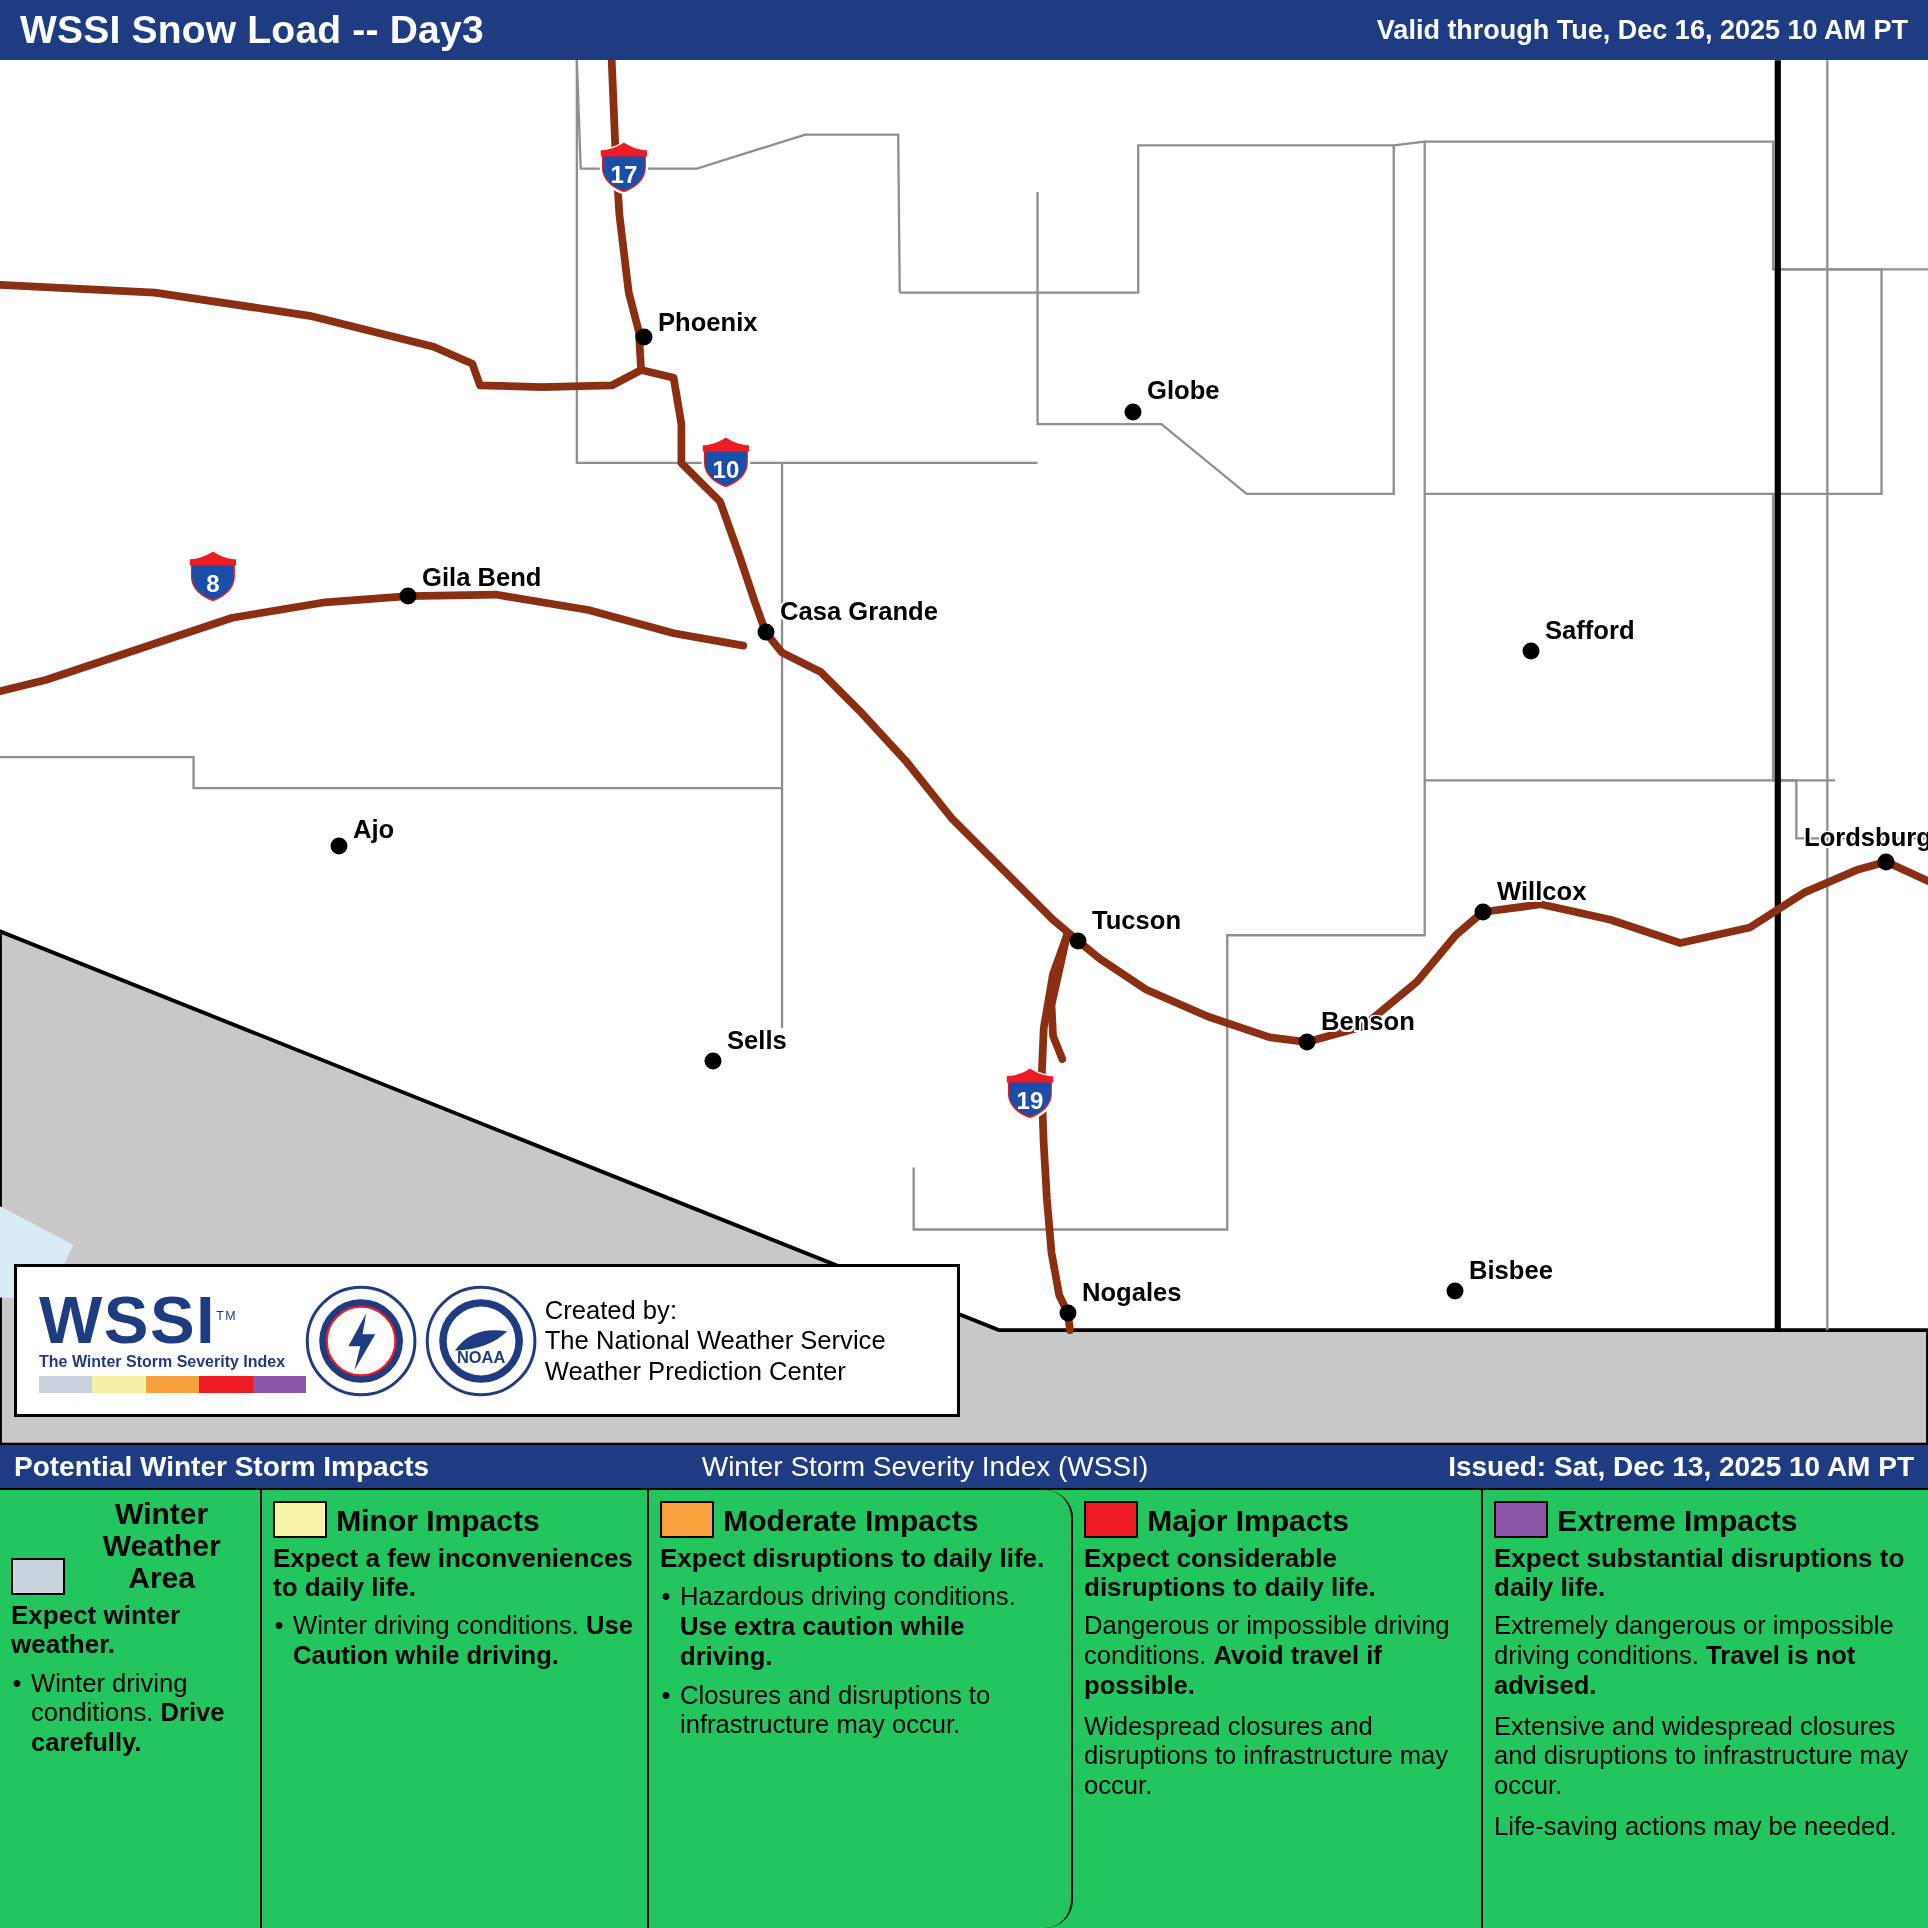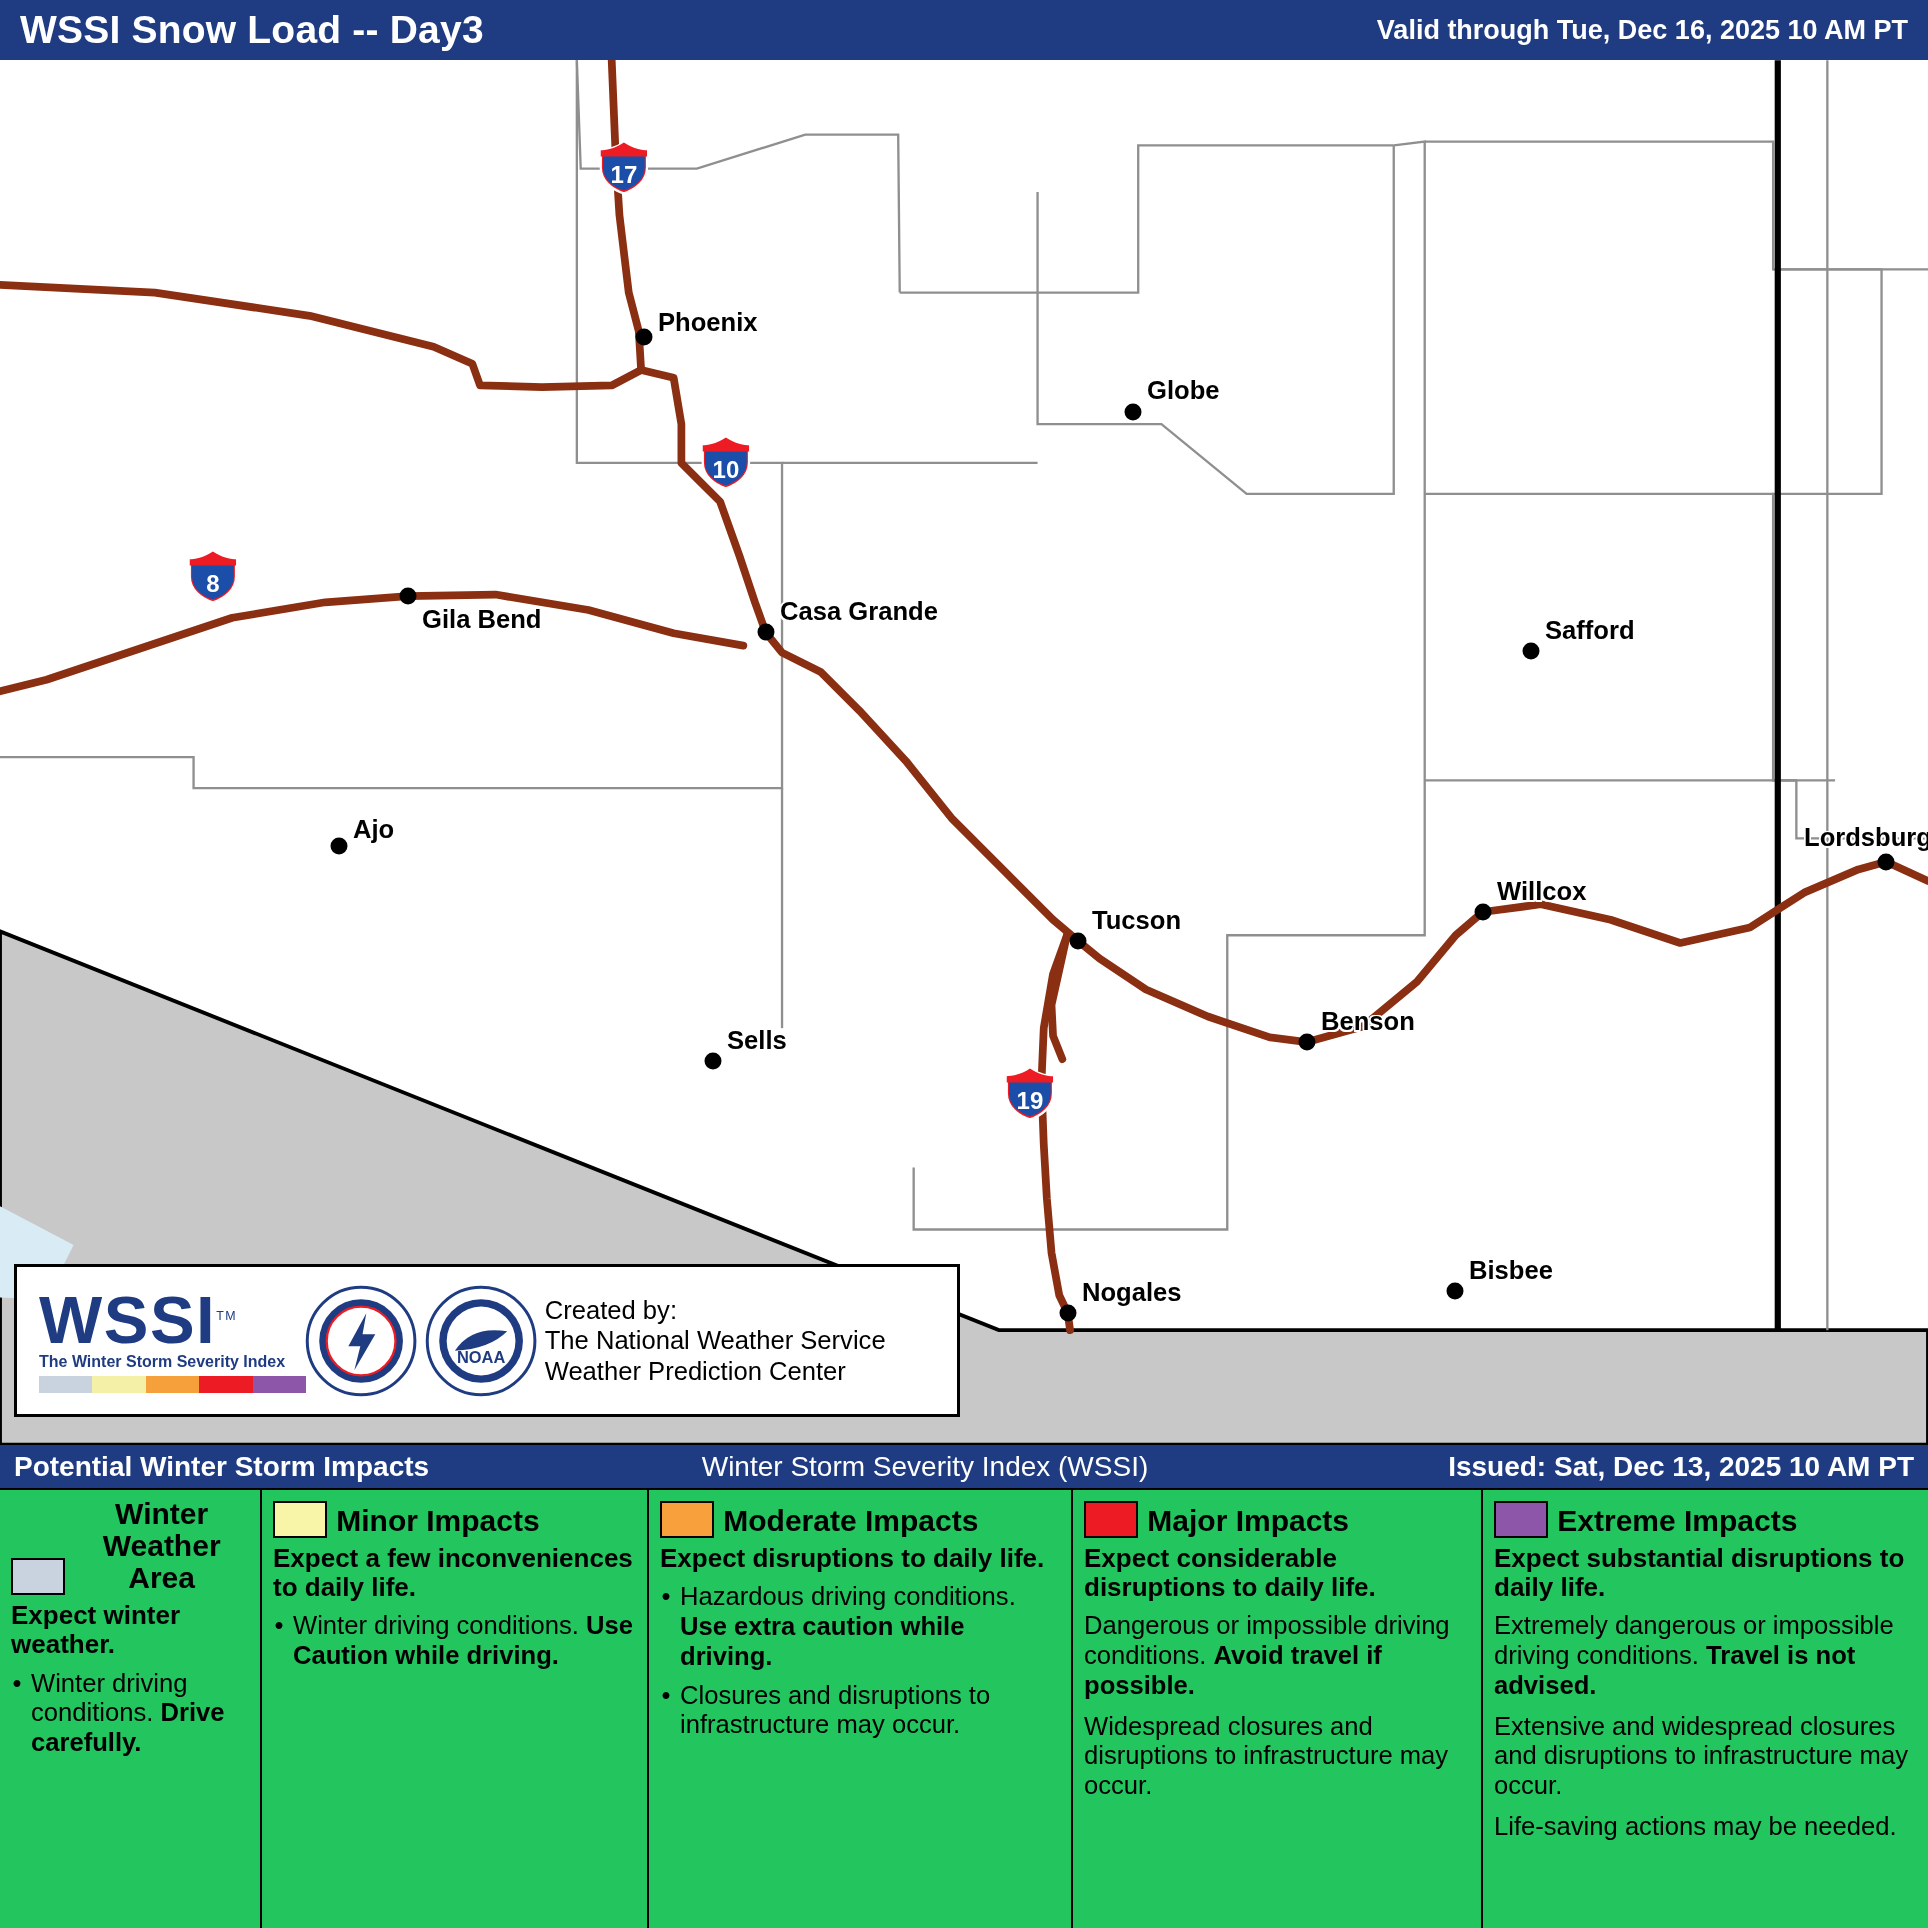--- a/index.html
+++ b/index.html
@@ -186,21 +186,21 @@
   }
   .legend-col {
     box-sizing: border-box;
     border-right: 2.3px solid #000000;
     padding: 7.7px 11px 0 11px;
     position: relative;
   }
   .legend-col:last-child { border-right: none; }
   .legend-col.c0 { width: 262px; }
   .legend-col.c1 { width: 387px; }
-  .legend-col.c2 { width: 424px; }
+  .legend-col.c2 { width: 424px; border-radius: 28px; }
   .legend-col.c3 { width: 410px; }
   .legend-col.c4 { width: 436px; }
 
   .legend-head {
     display: flex;
     align-items: flex-end;
     gap: 9.3px;
   }
   .legend-swatch {
     width: 54px;
@@ -306,21 +306,21 @@
       </g>
     </svg>
 
     <div class="city-dot" style="left:644px; top:277px;"></div>
     <div class="city-label" style="left:658px; top:248px;">Phoenix</div>
 
     <div class="city-dot" style="left:1133px; top:352px;"></div>
     <div class="city-label" style="left:1147px; top:316px;">Globe</div>
 
     <div class="city-dot" style="left:408px; top:536px;"></div>
-    <div class="city-label" style="left:422px; top:503px;margin-top:42px;">Gila Bend</div>
+    <div class="city-label" style="left:422px; top:503px;">Gila Bend</div>
 
     <div class="city-dot" style="left:766px; top:572px;"></div>
     <div class="city-label" style="left:780px; top:537px;">Casa Grande</div>
 
     <div class="city-dot" style="left:1531px; top:591px;"></div>
     <div class="city-label" style="left:1545px; top:556px;">Safford</div>
 
     <div class="city-dot" style="left:339px; top:786px;"></div>
     <div class="city-label" style="left:353px; top:755px;">Ajo</div>
 

